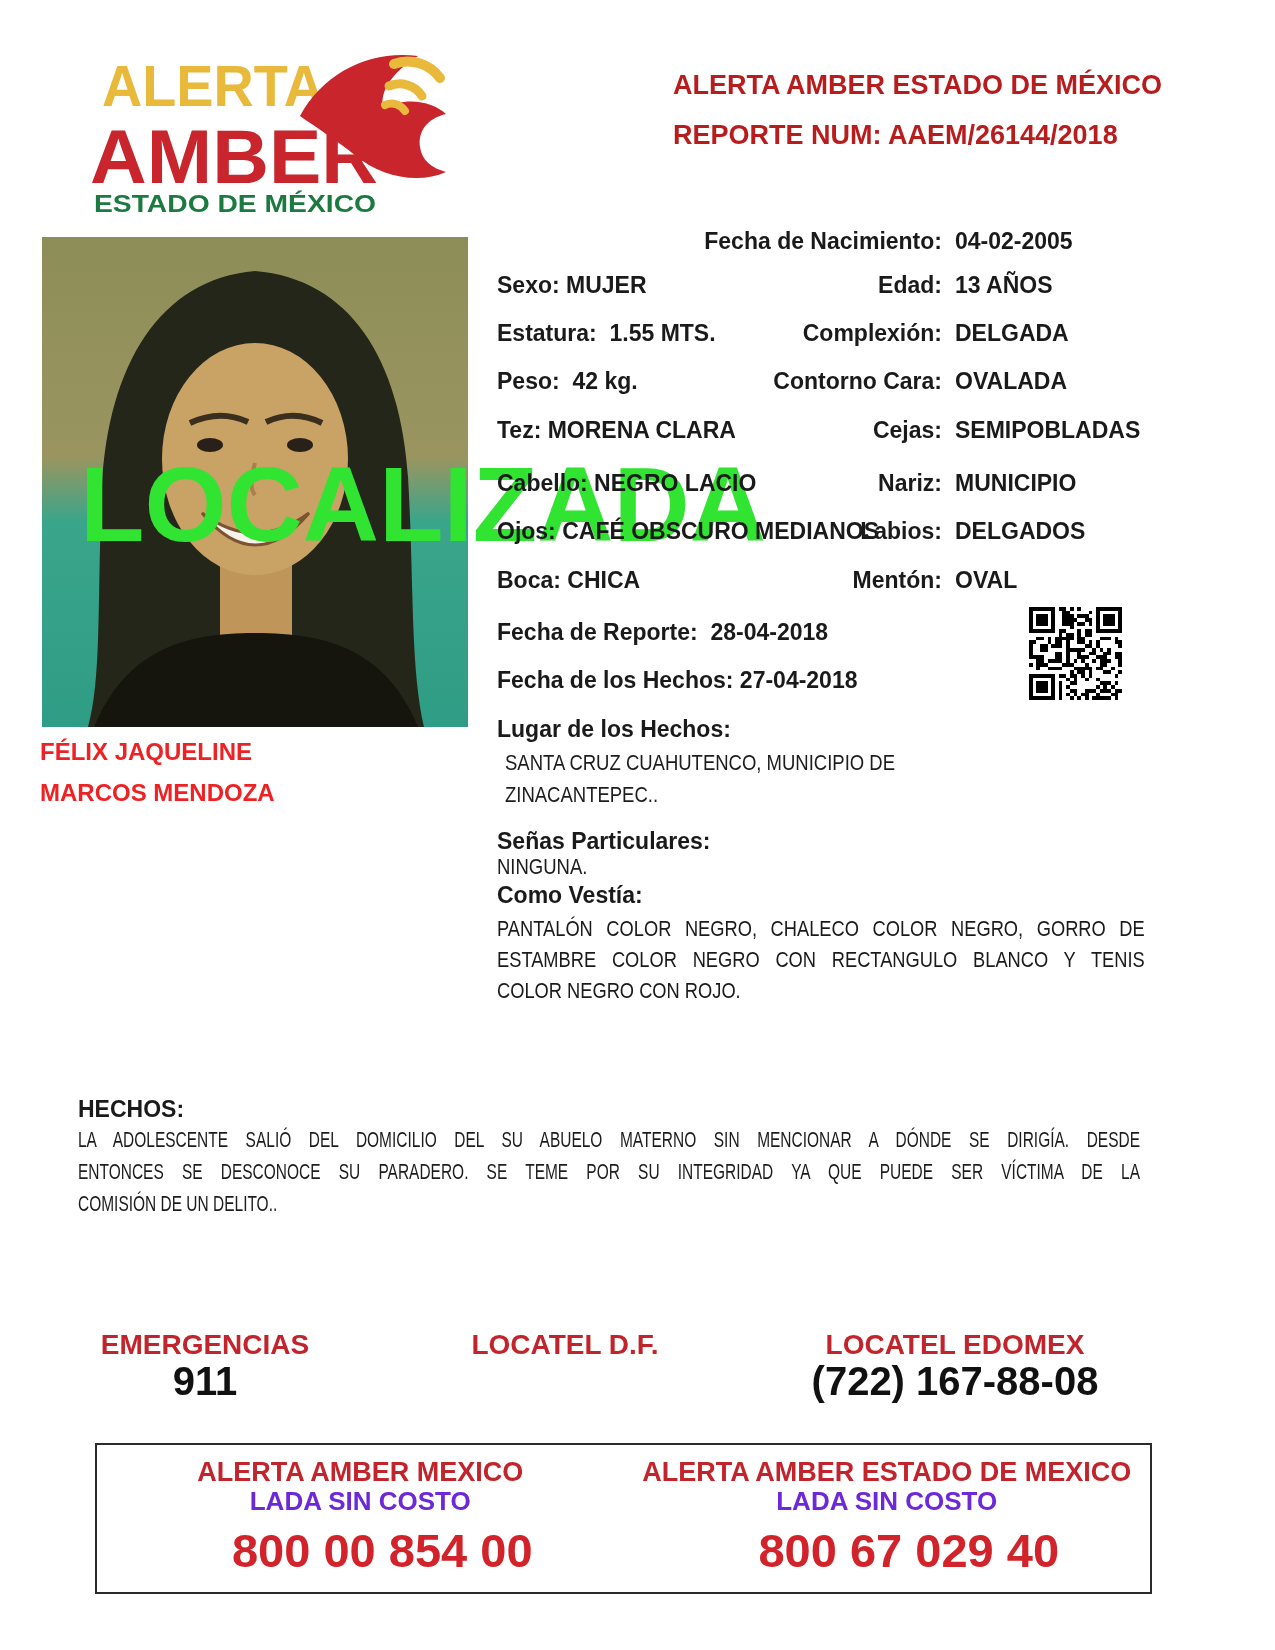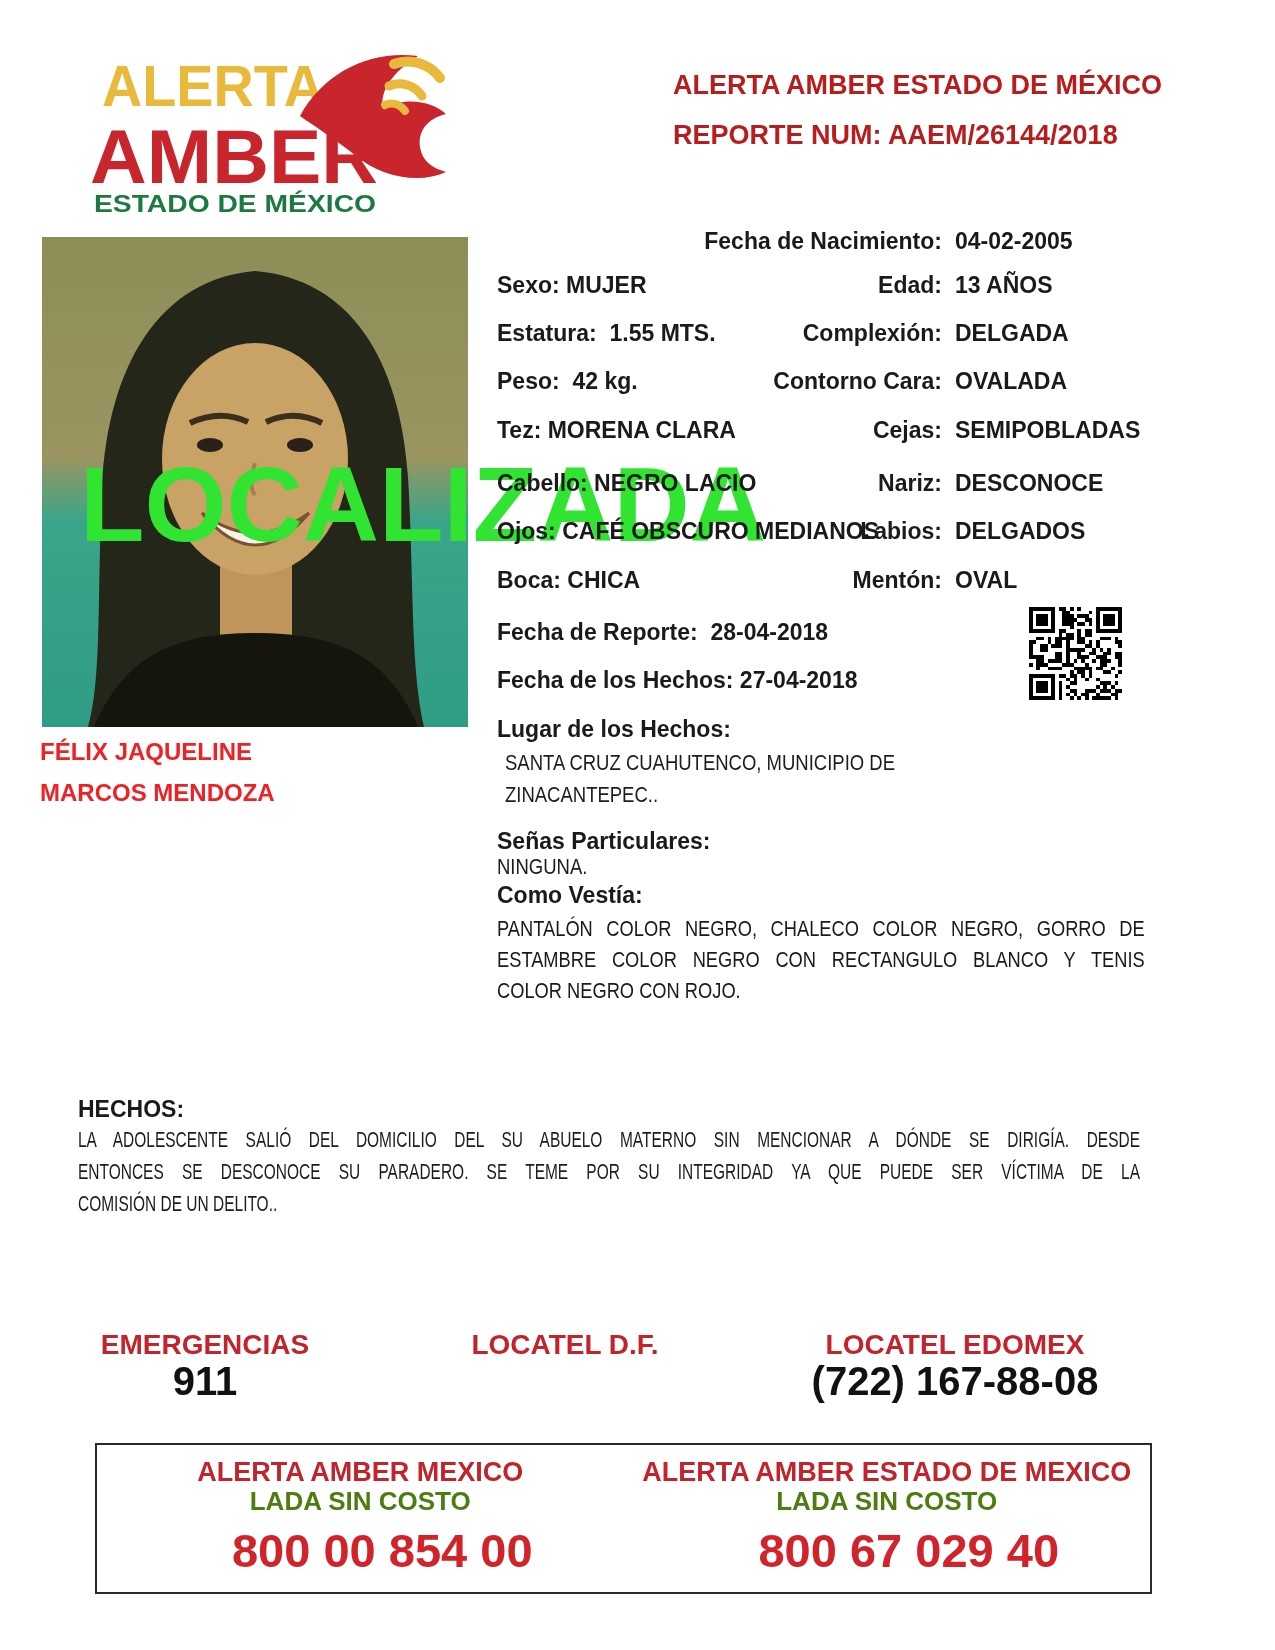--- a/index.html
+++ b/index.html
@@ -47,21 +47,21 @@
   .pcol .plabel{color:#c3232a;font-weight:bold;font-size:28px;line-height:30px;}
   .pcol .pnumber{color:#111111;font-weight:bold;font-size:40px;line-height:42px;}
   .pcol1{left:60px;width:290px;}
   .pcol2{left:385px;width:360px;}
   .pcol3{left:775px;width:360px;}
 
   
   .hotbox{left:95px;top:1443px;width:1053px;height:147px;border:2px solid #2b2b2b;display:flex;}
   .hotcol{flex:1;text-align:center;padding-top:13px;}
   .hotcol .htitle{color:#c3232a;font-weight:bold;font-size:27px;line-height:29px;}
-  .hotcol .hsub{color:#4d7c0f;font-weight:bold;font-size:26px;line-height:28px;}
+  .hotcol .hsub{color:#6d28d9;font-weight:bold;font-size:26px;line-height:28px;}
   .hotcol .hnumber{color:#d2232a;font-weight:bold;font-size:47px;line-height:50px;margin-top:11px;padding-left:44px;}
 </style>
 </head>
 <body>
 
 <div class="page">
 
   <svg class="abs logo" viewBox="0 0 365 172">
     <text x="14" y="58" font-size="57" font-weight="bold" fill="#e9b93c" textLength="222" lengthAdjust="spacingAndGlyphs">ALERTA</text>
 
@@ -139,21 +139,21 @@
     <span class="rvalue">OVALADA</span>
     <span class="dleft">Peso:  42 kg.</span>
   </div>
   <div class="drow" style="top:417px">
     <span class="rlabel">Cejas:</span>
     <span class="rvalue">SEMIPOBLADAS</span>
     <span class="dleft">Tez: MORENA CLARA</span>
   </div>
   <div class="drow" style="top:470px">
     <span class="rlabel">Nariz:</span>
-    <span class="rvalue">DESCONOCE</span>
+    <span class="rvalue">MUNICIPIO</span>
     <span class="dleft">Cabello: NEGRO LACIO</span>
   </div>
   <div class="drow" style="top:518px">
     <span class="rlabel">Labios:</span>
     <span class="rvalue">DELGADOS</span>
     <span class="dleft">Ojos: CAFÉ OBSCURO MEDIANOS</span>
   </div>
   <div class="drow" style="top:567px">
     <span class="rlabel">Mentón:</span>
     <span class="rvalue">OVAL</span>

